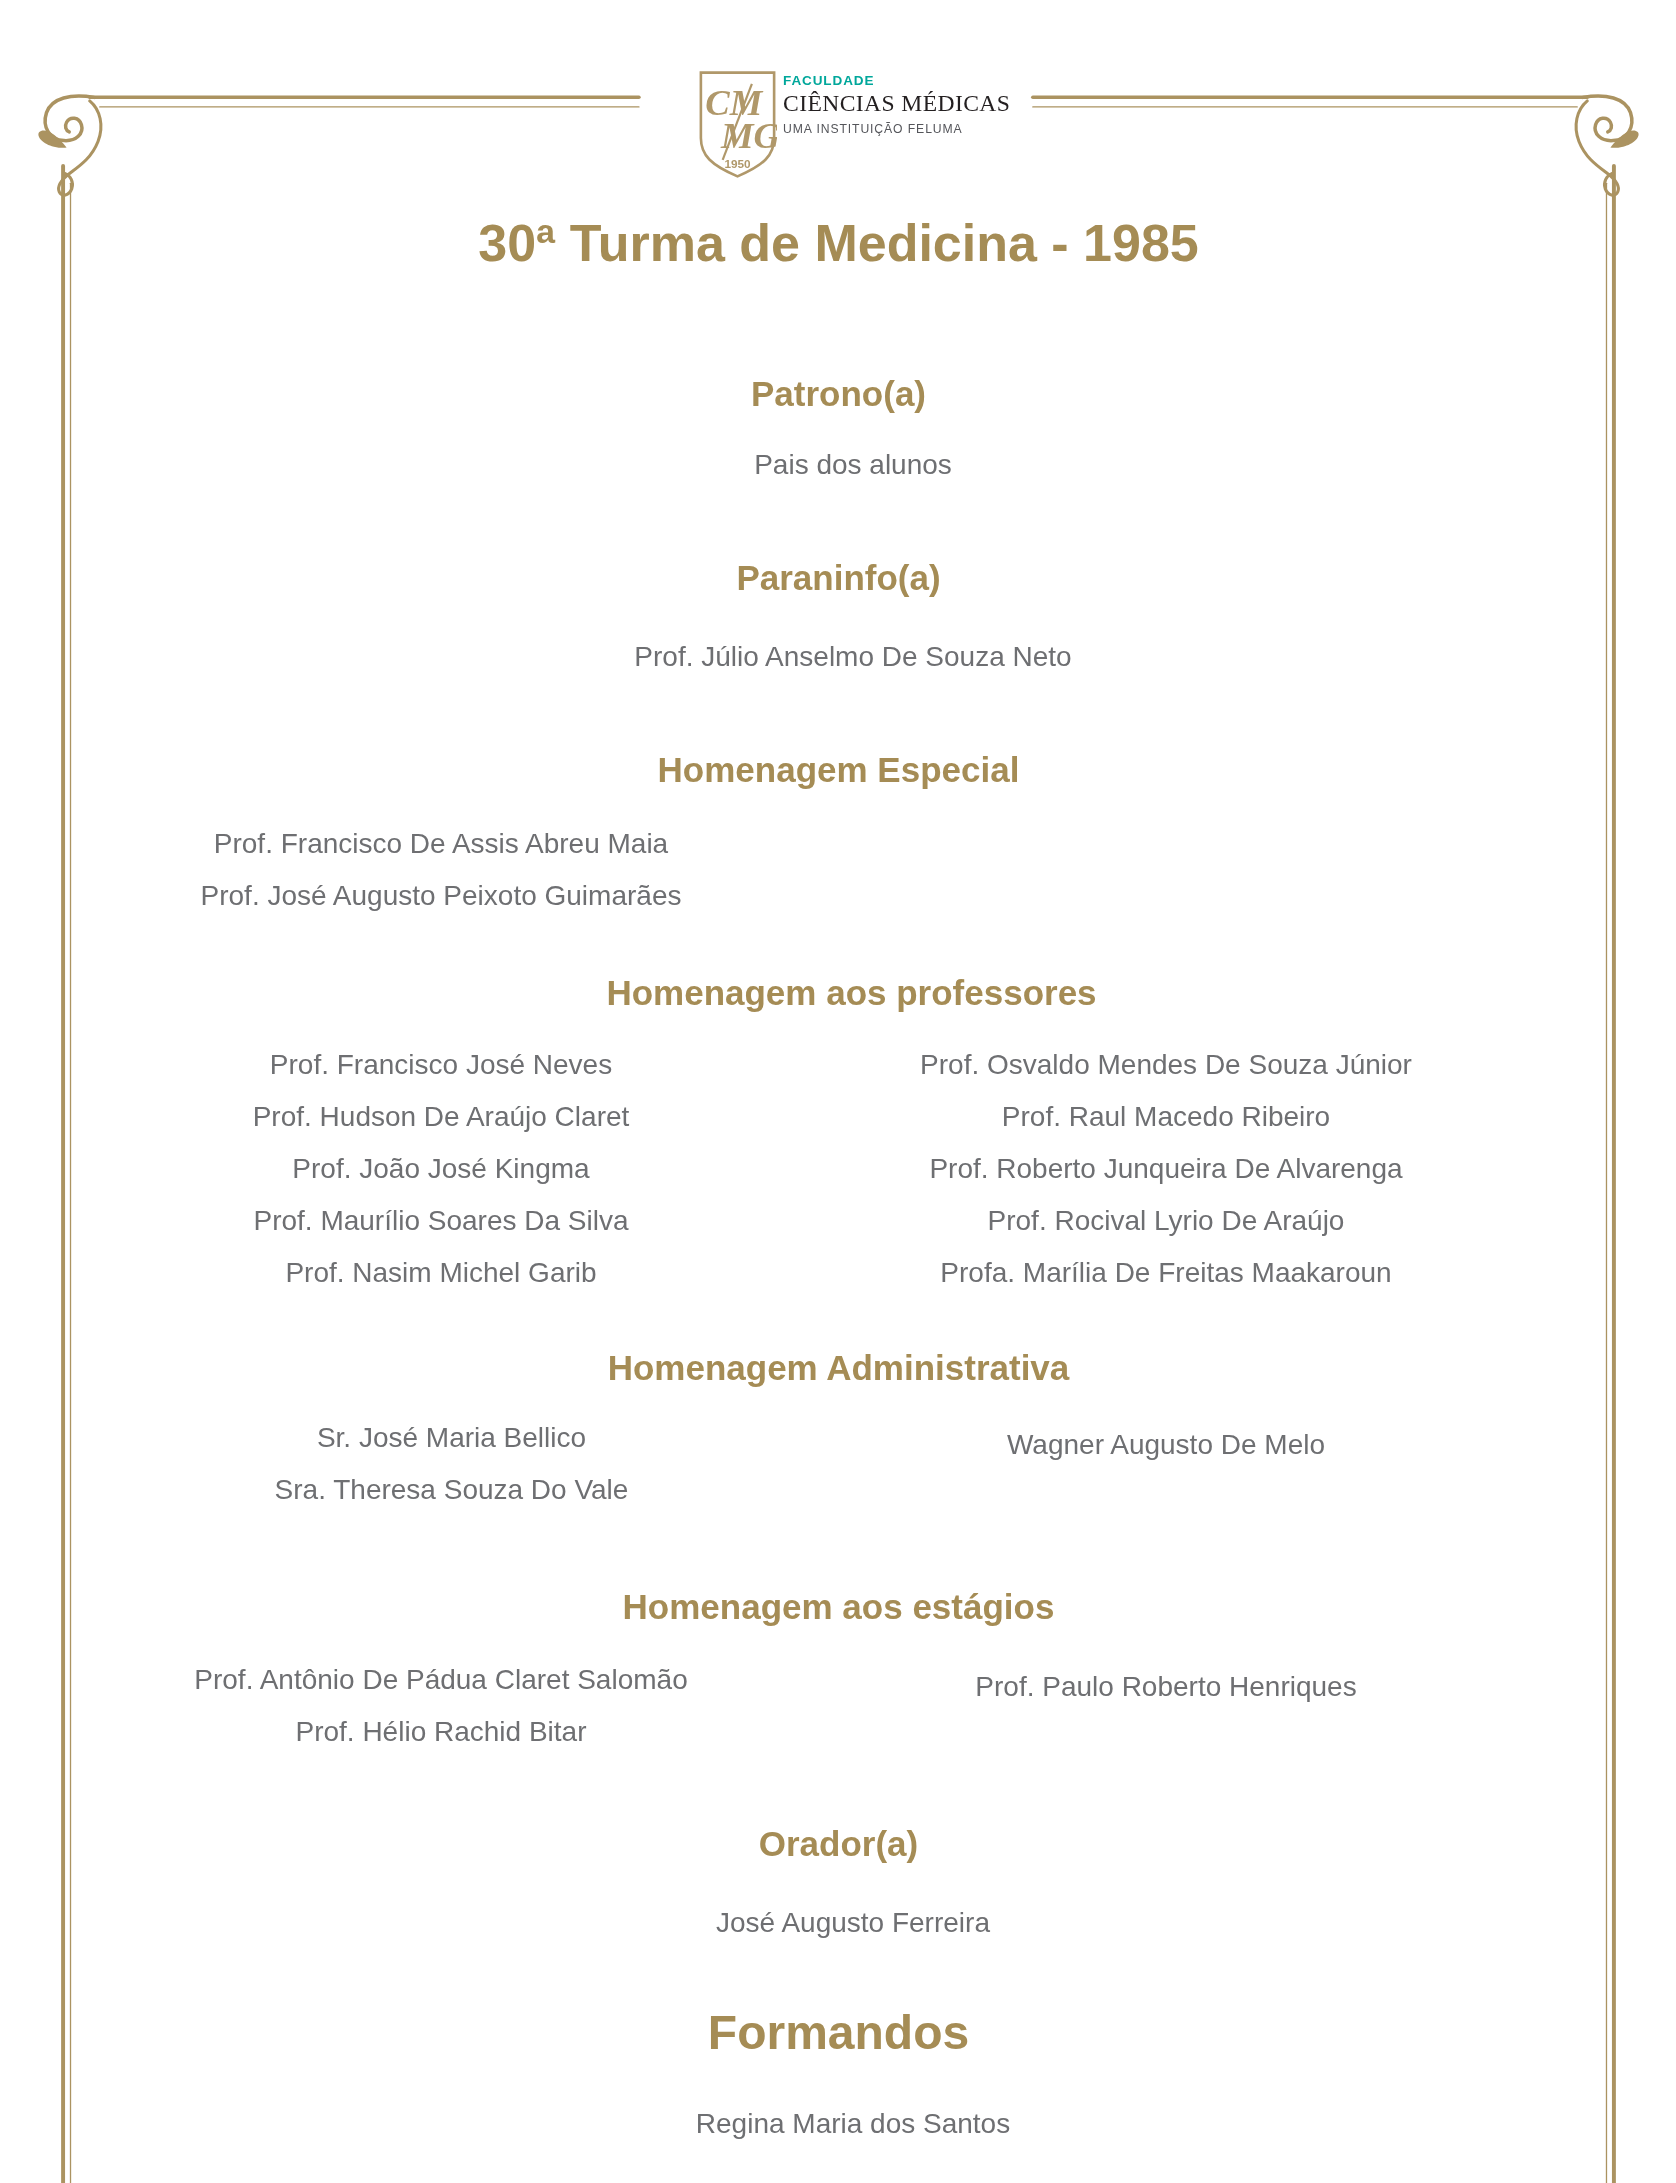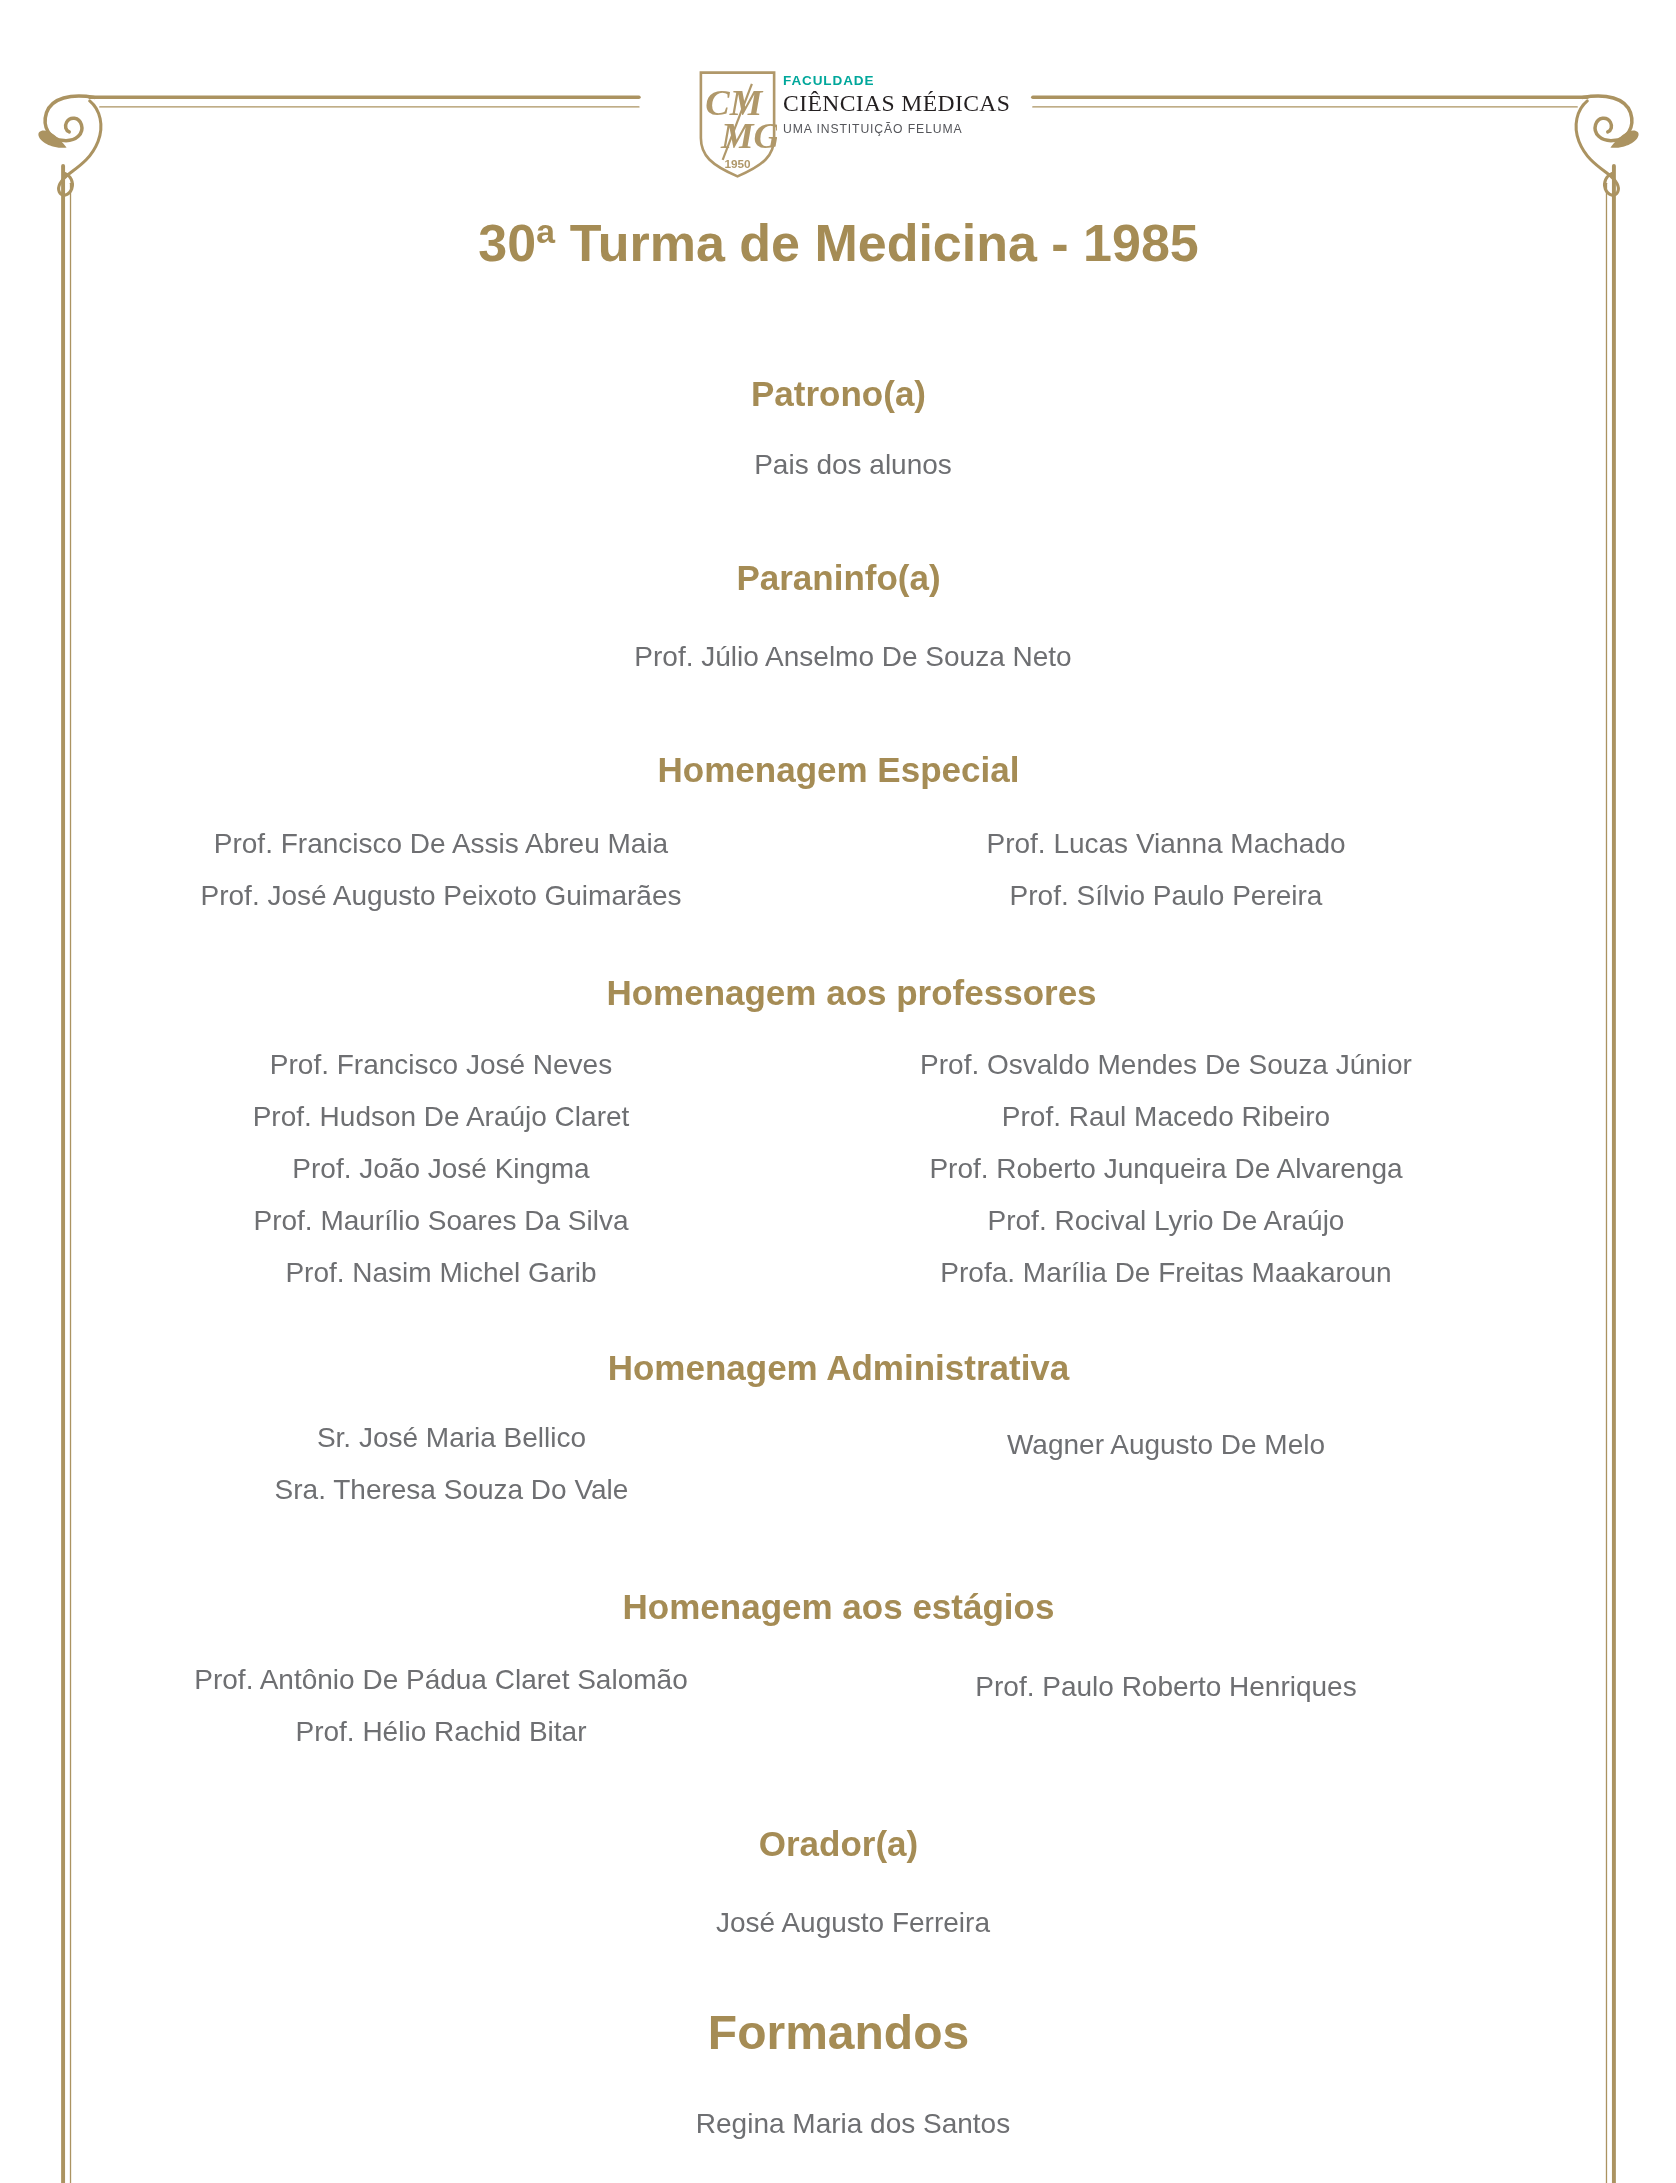--- a/index.html
+++ b/index.html
@@ -119,24 +119,20 @@
   <div class="single-name" style="top:451px;">Pais dos alunos</div>
 
   <div class="section-heading" style="top:560px;">Paraninfo(a)</div>
   <div class="single-name" style="top:643px;">Prof. Júlio Anselmo De Souza Neto</div>
 
   <div class="section-heading" style="top:752px;">Homenagem Especial</div>
   <div class="col col-left" style="top:830px;">
     <div class="name">Prof. Francisco De Assis Abreu Maia</div>
     <div class="name">Prof. José Augusto Peixoto Guimarães</div>
   </div>
-  <div class="col col-right" style="top:830px;">
-    <div class="name">Prof. Lucas Vianna Machado</div>
-    <div class="name">Prof. Sílvio Paulo Pereira</div>
-  </div>
 
   <div class="section-heading" style="top:975px;padding-left:26px;">Homenagem aos professores</div>
   <div class="col col-left" style="top:1051px;">
     <div class="name">Prof. Francisco José Neves</div>
     <div class="name">Prof. Hudson De Araújo Claret</div>
     <div class="name">Prof. João José Kingma</div>
     <div class="name">Prof. Maurílio Soares Da Silva</div>
     <div class="name">Prof. Nasim Michel Garib</div>
   </div>
   <div class="col col-right" style="top:1051px;">

